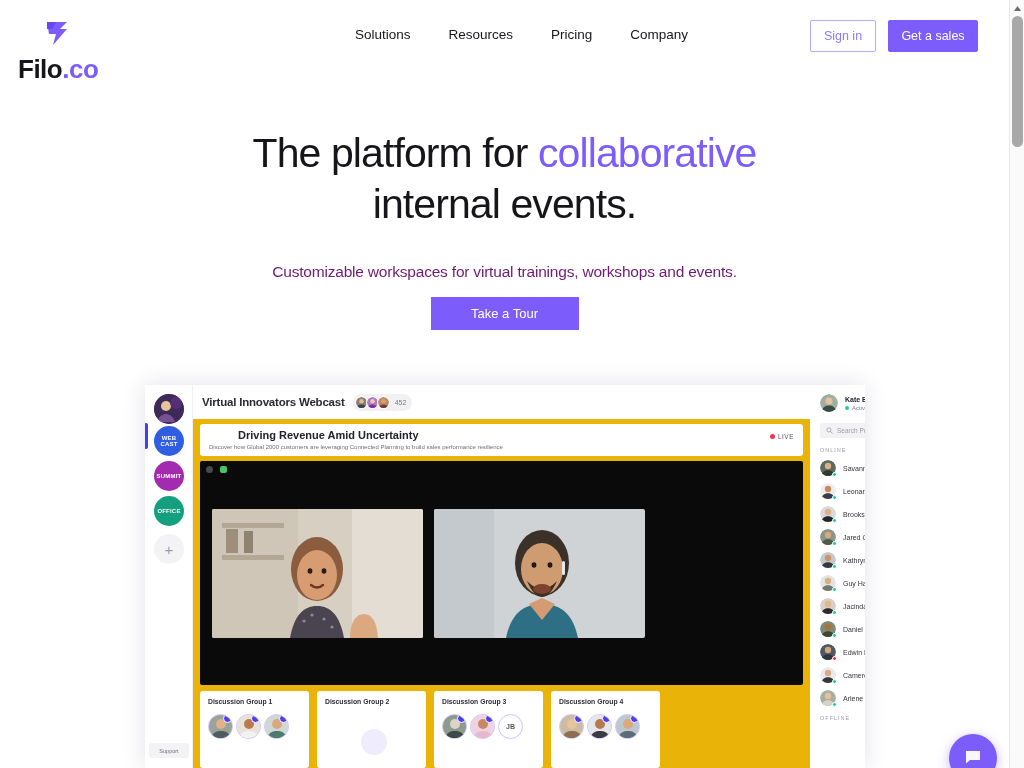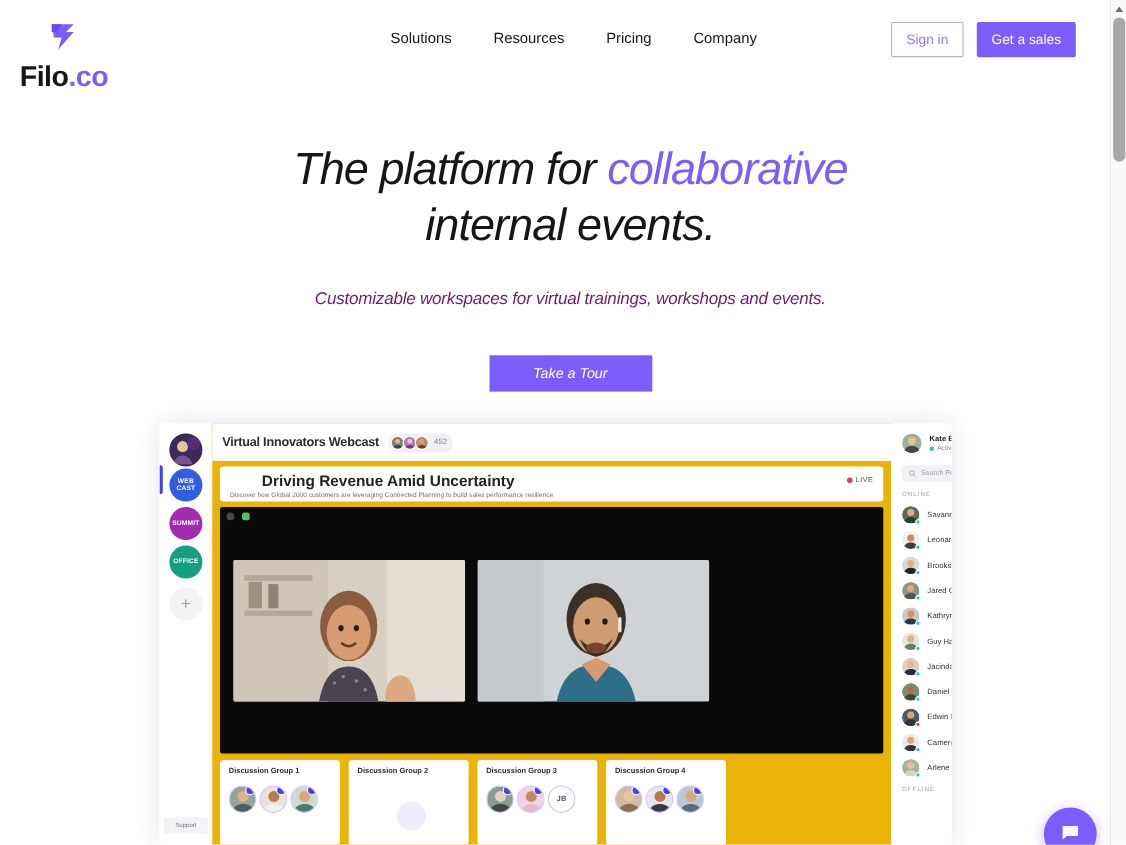--- a/index.html
+++ b/index.html
@@ -32,27 +32,27 @@
   .navlink { font-size:13.5px; color:#16161a; cursor:pointer; white-space:nowrap; }
 
   .nav-actions { position:absolute; right:31px; top:20px; display:flex; gap:12px;border-radius:14px; }
   .btn-signin { width:66px; height:32px; border:1px solid #b9a9fb; border-radius:2px;
     background:#fff; color:#8e7bf7; font-size:12.5px; display:flex; align-items:center;
     justify-content:center; cursor:pointer; }
   .btn-demo { width:90px; height:32px; background:#7c5cfa; border-radius:2px; color:#fff;
     font-size:12.5px; display:flex; align-items:center; justify-content:center; cursor:pointer; }
 
   
-  .hero { position:absolute; top:133px; left:14px; width:1009px; text-align:center;font-style:italic; }
+  .hero { position:absolute; top:133px; left:0; width:1009px; text-align:center; }
   .hero h1 { font-size:41px; line-height:1.0; font-weight:400; color:#16161a;
     letter-spacing:-0.9px; }
   .hero h1 .accent { color:#7c5cfa; }
   .hero h1 .line2 { display:block; margin-top:10px; }
   .hero-sub { margin-top:38px; font-size:15.5px; color:#701a75; letter-spacing:-0.2px; }
-  .btn-tour { margin:42px auto 0; width:148px; height:33px; background:#7c5cfa;
+  .btn-tour { margin:16px auto 0; width:148px; height:33px; background:#7c5cfa;
     color:#fff; font-size:13px; display:flex; align-items:center; justify-content:center;
     cursor:pointer; }
 
   
   .app { position:absolute; left:145px; top:385px; width:720px; height:383px;
     background:#fff; box-shadow:0 0 22px rgba(30,25,70,.13); overflow:hidden; }
 
   
   .rail { position:absolute; left:0; top:0; width:48px; height:383px; background:#fff;
     border-right:1px solid #f0f0f3; }
@@ -76,21 +76,21 @@
     display:flex; align-items:center; padding-left:9px; gap:8px; }
   .app-title { font-size:11.5px; font-weight:600; color:#2a2a33; letter-spacing:-.2px; }
   .head-people { display:flex; align-items:center; background:#f1f1f4; border-radius:10px;
     padding:2px 6px 2px 2px; gap:3px; cursor:pointer; }
   .mini-ava { width:13px; height:13px; border-radius:50%; border:1.4px solid #fff;
     margin-right:-5px; display:block; }
   .head-count { font-size:7px; color:#7b7b88; margin-left:7px; }
 
   .session { position:absolute; left:7px; top:39px; width:603px; height:32px; background:#fff;
     border-radius:3px; padding:5px 9px; }
-  .session-title { font-size:14px; font-weight:700; color:#22222a;padding-left:29px; }
+  .session-title { font-size:11px; font-weight:700; color:#22222a;padding-left:29px; }
   .session-desc { font-size:6px; color:#6d6d79; margin-top:3px; }
   .live { position:absolute; right:9px; top:9px; display:flex; align-items:center; gap:3px; }
   .live-dot { width:5px; height:5px; border-radius:50%; background:#f1354a; }
   .live-txt { font-size:6.5px; color:#55555f; letter-spacing:.5px; }
 
   .stage { position:absolute; left:7px; top:76px; width:603px; height:224px;
     background:#0a0a0a; border-radius:2px; overflow:hidden; }
   .stage-icons { position:absolute; left:6px; top:5px; display:flex; gap:7px; }
   .stage-ico { width:7px; height:7px; border-radius:50%; background:#4a4a4a; }
   .stage-ico.green { border-radius:2px; background:#49c36a; }

